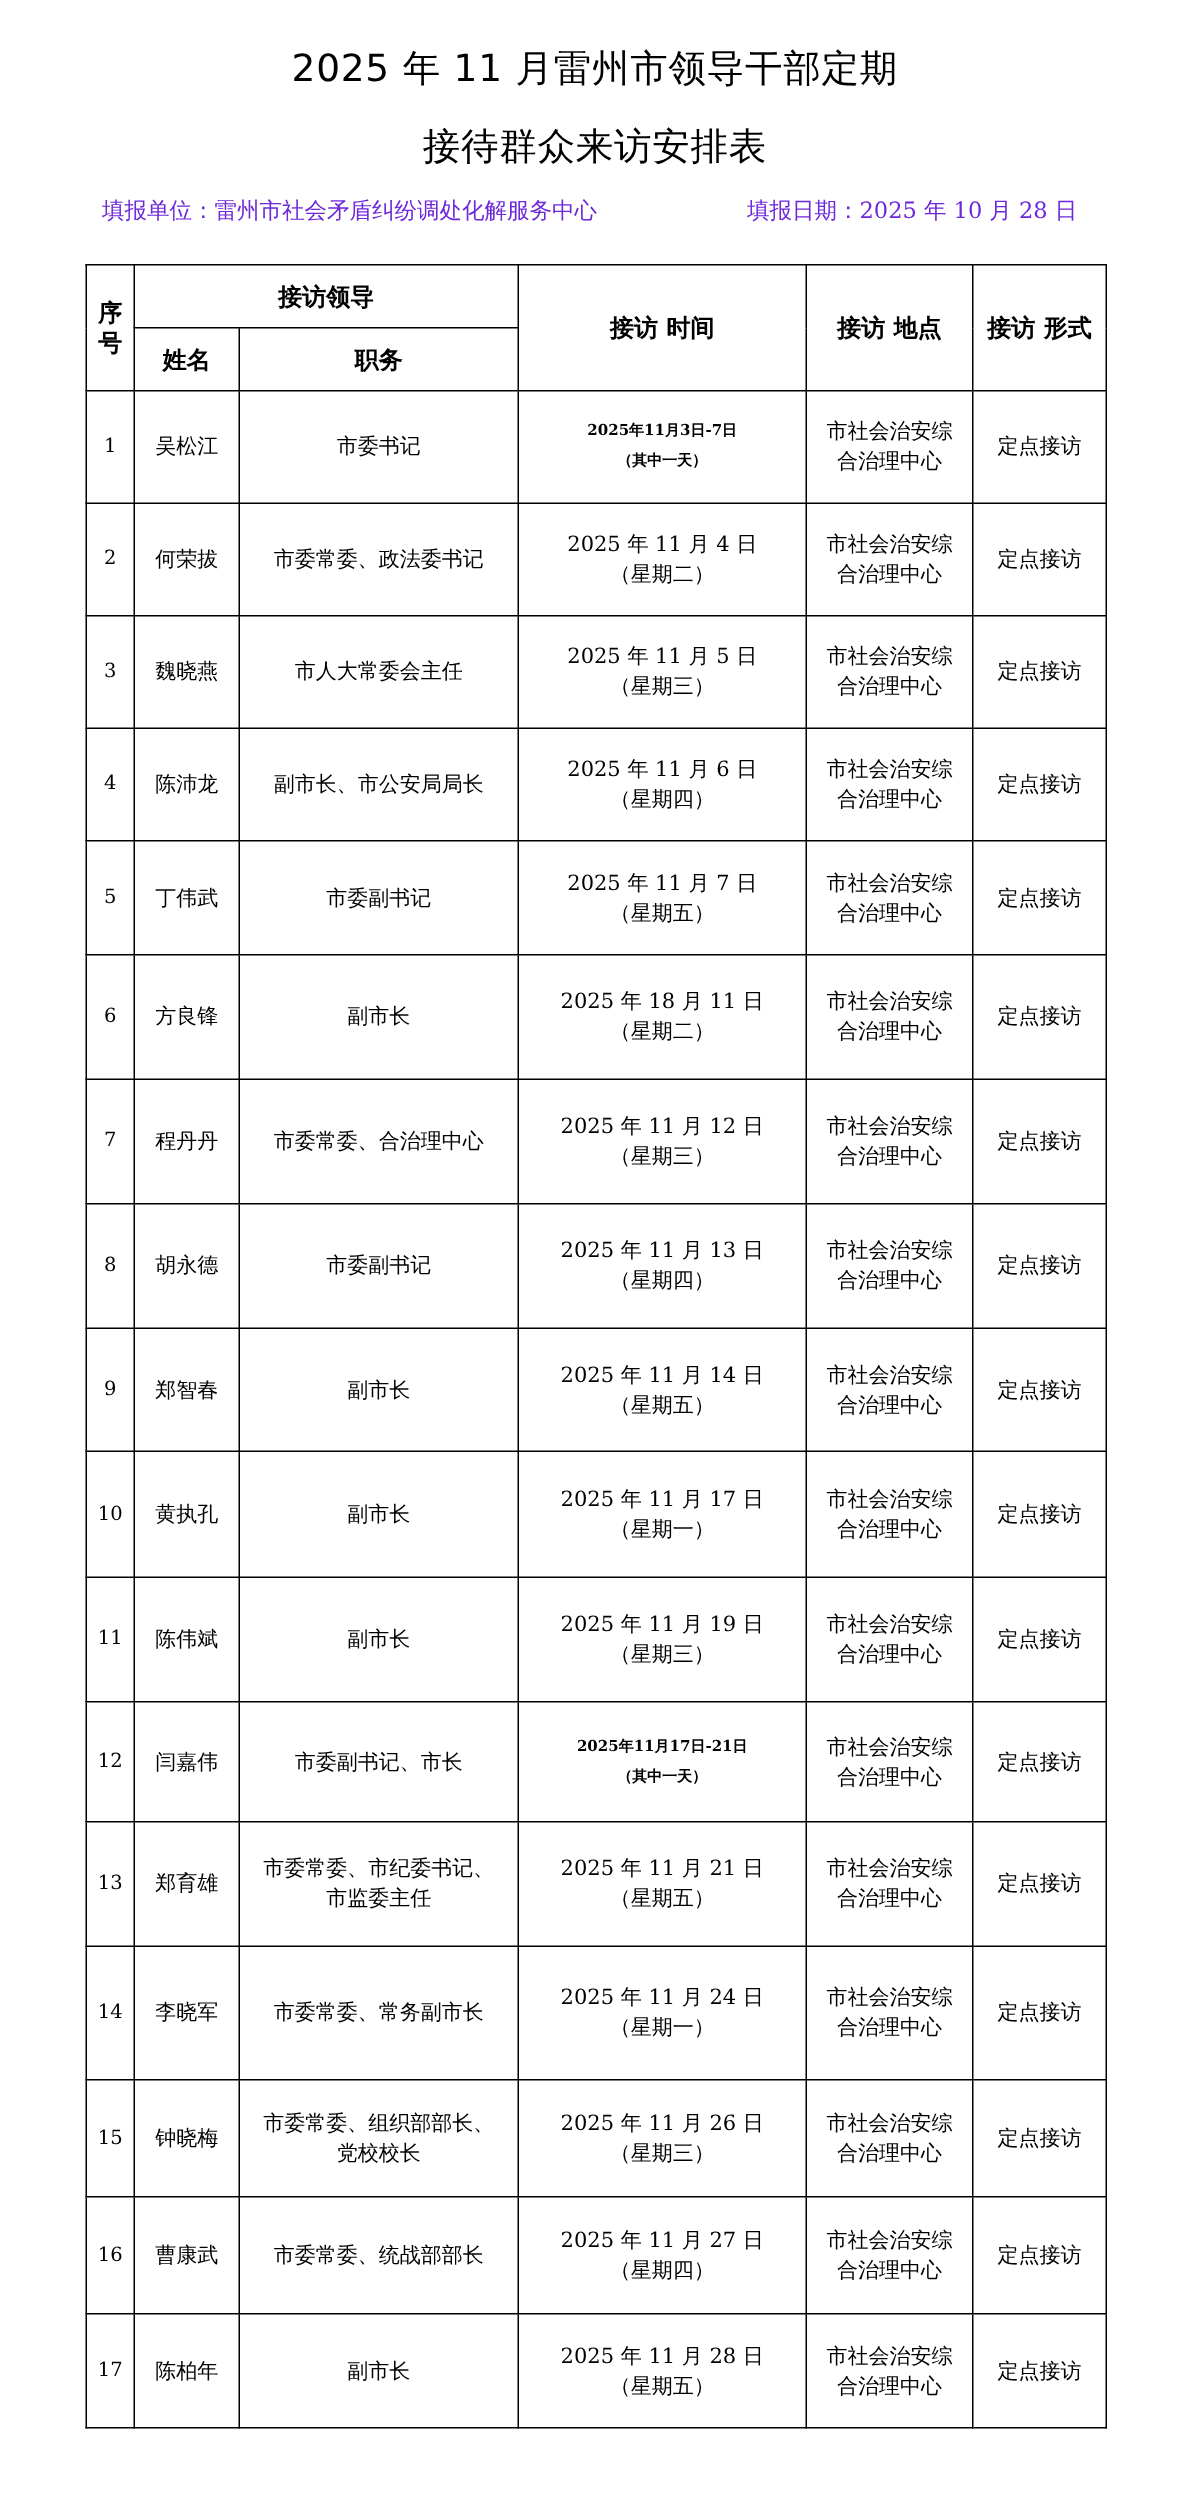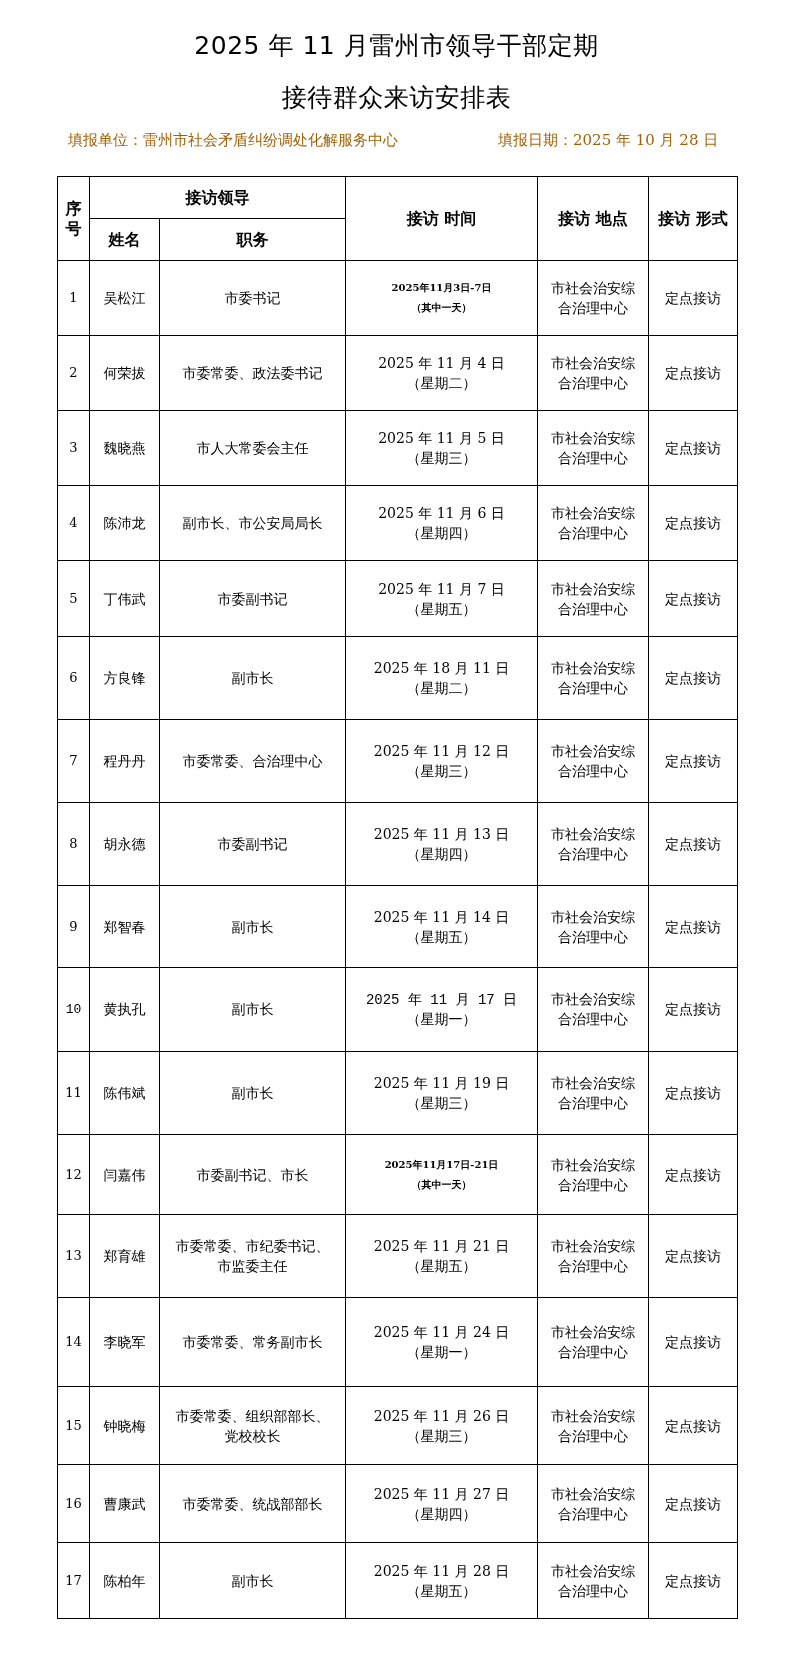--- a/index.html
+++ b/index.html
@@ -9,21 +9,21 @@
     }
     .title {
       position: absolute; left: 0; width: 793px; text-align: center;
       font-family: "DejaVu Sans", "Liberation Sans", sans-serif;
       font-size: 25px; line-height: 36px; letter-spacing: 0.5px;
     }
     .title.l1 { top: 28px; }
     .title.l2 { top: 80px; }
     .meta {
       position: absolute; top: 130px;
-      font-size: 15px; line-height: 20px; color: #a16207;
+      font-size: 15px; line-height: 20px; color: #6d28d9;
       font-family: "DejaVu Serif", "Liberation Serif", serif;
     }
     .meta.unit { left: 68px; }
     .meta.date { left: 498px; }
     table {
       position: absolute; left: 57px; top: 176px;
       border-collapse: collapse; table-layout: fixed;
       width: 680px;
     }
     td, th {
@@ -225,21 +225,21 @@
         <td>
           <span class="sub">2025 年 11 月 14 日</span>
           <span class="sub">（星期五）</span>
         </td>
         <td>
           <span class="sub">市社会治安综</span>
           <span class="sub">合治理中心</span>
         </td>
         <td>定点接访</td>
       </tr>
-      <tr style="height: 84px; font-family: Liberation Mono, monospace;">
+      <tr style="height: 84px;">
         <td class="num">10</td>
         <td>黄执孔</td>
         <td>
           <span class="sub">副市长</span>
         </td>
         <td>
           <span class="sub">2025 年 11 月 17 日</span>
           <span class="sub">（星期一）</span>
         </td>
         <td>

